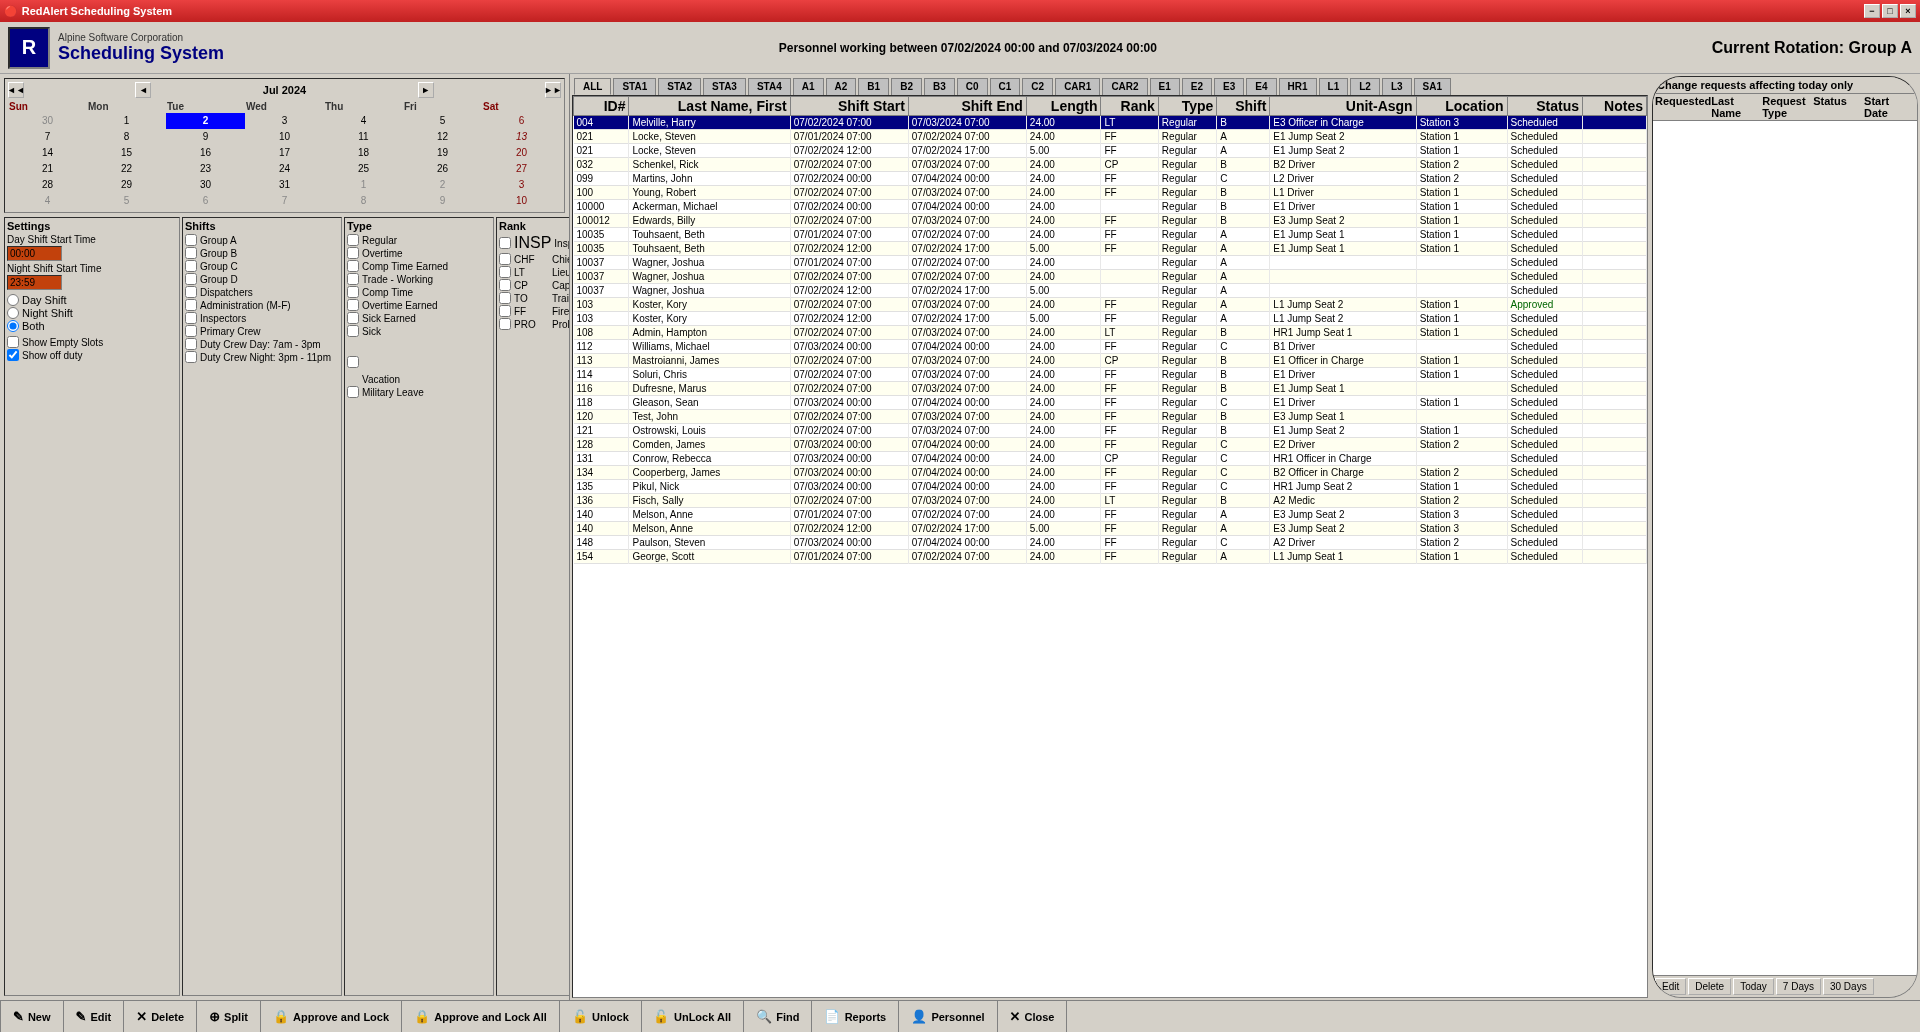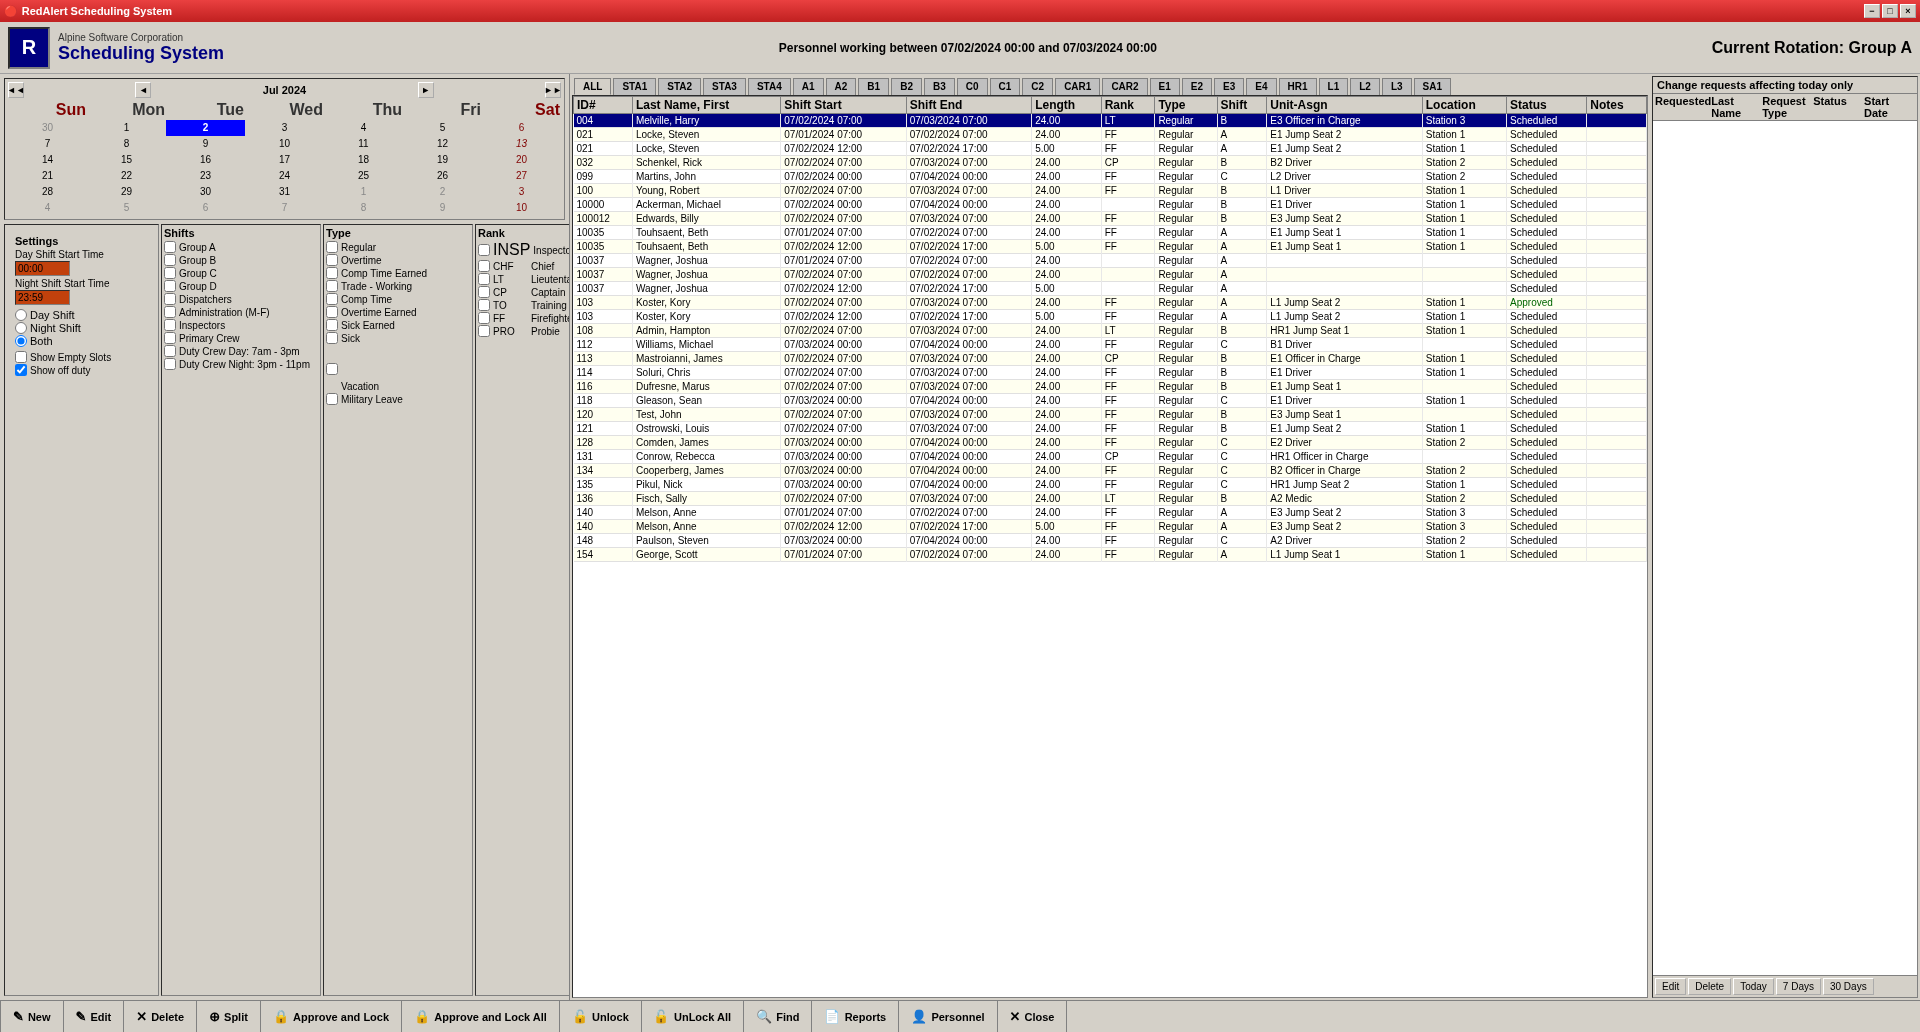--- a/index.html
+++ b/index.html
@@ -43,21 +43,21 @@
       background: #d4d0c8;
       border-right: 1px solid #808080;
       display: flex;
       flex-direction: column;
       flex-shrink: 0;
     }
     .cal-header { display: flex; align-items: center; justify-content: space-between; margin-bottom: 2px; }
     .cal-nav-btn { width: 16px; height: 16px; background: #d4d0c8; border: 1px outset #fff; cursor: pointer; display: flex; align-items: center; justify-content: center; font-size: 9px; }
     .cal-month { font-weight: bold; font-size: 11px; }
     .cal-grid { display: grid; grid-template-columns: repeat(7, 1fr); gap: 0; }
-    .cal-day-header { text-align: right; font-weight: bold; font-size: 16px; color: #333; padding: 1px; }
+    .cal-day-header { text-align: left; font-weight: bold; font-size: 10px; color: #333; padding: 1px; }
     .cal-day { text-align: center; font-size: 10px; padding: 2px 1px; cursor: pointer; min-height: 16px; }
     .cal-day.today { background: #0000ff; color: white; font-weight: bold; }
     .cal-day.other-month { color: #888; }
 
     
     .checkbox-item { display: flex; align-items: center; gap: 3px; margin: 1px 0; }
     .checkbox-item input[type=checkbox] { width: 12px; height: 12px; }
     .checkbox-item label { font-size: 10px; }
 
     
@@ -88,22 +88,22 @@
       flex: 1;
       overflow: auto;
       border: 1px inset #808080;
       background: white;
     }
     table { width: 100%; border-collapse: collapse; }
     thead th {
       background: #d4d0c8;
       border: 1px solid #808080;
       padding: 1px 3px;
-      text-align: left;
-      font-size: 12px;
+      text-align: right;
+      font-size: 14px;
       font-weight: bold;
       position: sticky;
       top: 0;
       z-index: 1;
       white-space: nowrap;
     }
     tbody tr { border-bottom: 1px solid #e0e0e0; }
     tbody tr:nth-child(even) { background: #fffff0; }
     tbody tr:nth-child(odd) { background: #ffffff; }
     tbody tr.selected { background: #000080 !important; color: white; }
@@ -244,21 +244,21 @@
             <div class="cal-day other-month">7</div>
             <div class="cal-day other-month">8</div>
             <div class="cal-day other-month">9</div>
             <div class="cal-day other-month" style="color: rgb(128, 0, 0);">10</div>
           </div>
       </div>
     </div>
 
     <div style="display:flex; flex: 1; padding: 0 4px 4px 4px; gap: 2px; overflow: hidden;">
 
-      <div class="inset-box" style="width:155px; padding:10px; flex-shrink:0;">
+      <div class="inset-box" style="width:176px; padding:2px; flex-shrink:0;">
         <div style="font-weight:bold;font-size:11px;margin-bottom:2px;">Settings</div>
         <div style="font-size:10px;margin-bottom:1px;">Day Shift Start Time</div>
         <input class="time-input" type="text" value="00:00" style="">
         <div style="font-size:10px;margin:2px 0 1px;">Night Shift Start Time</div>
         <input class="time-input" type="text" value="23:59" style="">
         <div style="margin-top:4px;">
           <div class="radio-item">
             <input type="radio" name="shiftType" id="dayShift" style="">
             <label for="dayShift">Day Shift</label>
           </div>
@@ -915,21 +915,21 @@
               <td>Scheduled</td>
               <td></td>
             </tr>
           </tbody>
       </table>
     </div>
 
   </div>
 
   <div style="width:270px; flex-shrink:0; display:flex; flex-direction:column; padding:2px;">
-    <div class="inset-box" style="flex:1; display:flex; flex-direction:column; overflow:hidden;">
+    <div class="inset-box" style="flex:1; display:flex; flex-direction:column; overflow:hidden;border-radius:29px;">
       <div style="font-weight:bold;font-size:11px;padding:2px 4px;border-bottom:1px solid #808080;background:#d4d0c8;">Change requests affecting today only</div>
       <div style="display:flex; font-size:10px; font-weight:bold; border-bottom:1px solid #808080; padding:1px 2px; background:#d4d0c8;">
         <span style="flex:1;">Requested</span>
         <span style="flex:1;">Last Name</span>
         <span style="flex:1;">Request Type</span>
         <span style="flex:1;">Status</span>
         <span style="flex:1;">Start Date</span>
       </div>
       <div style="flex:1; background:white;"></div>
       <div style="display:flex; gap:2px; padding:2px; border-top:1px solid #808080; background:#d4d0c8;">

